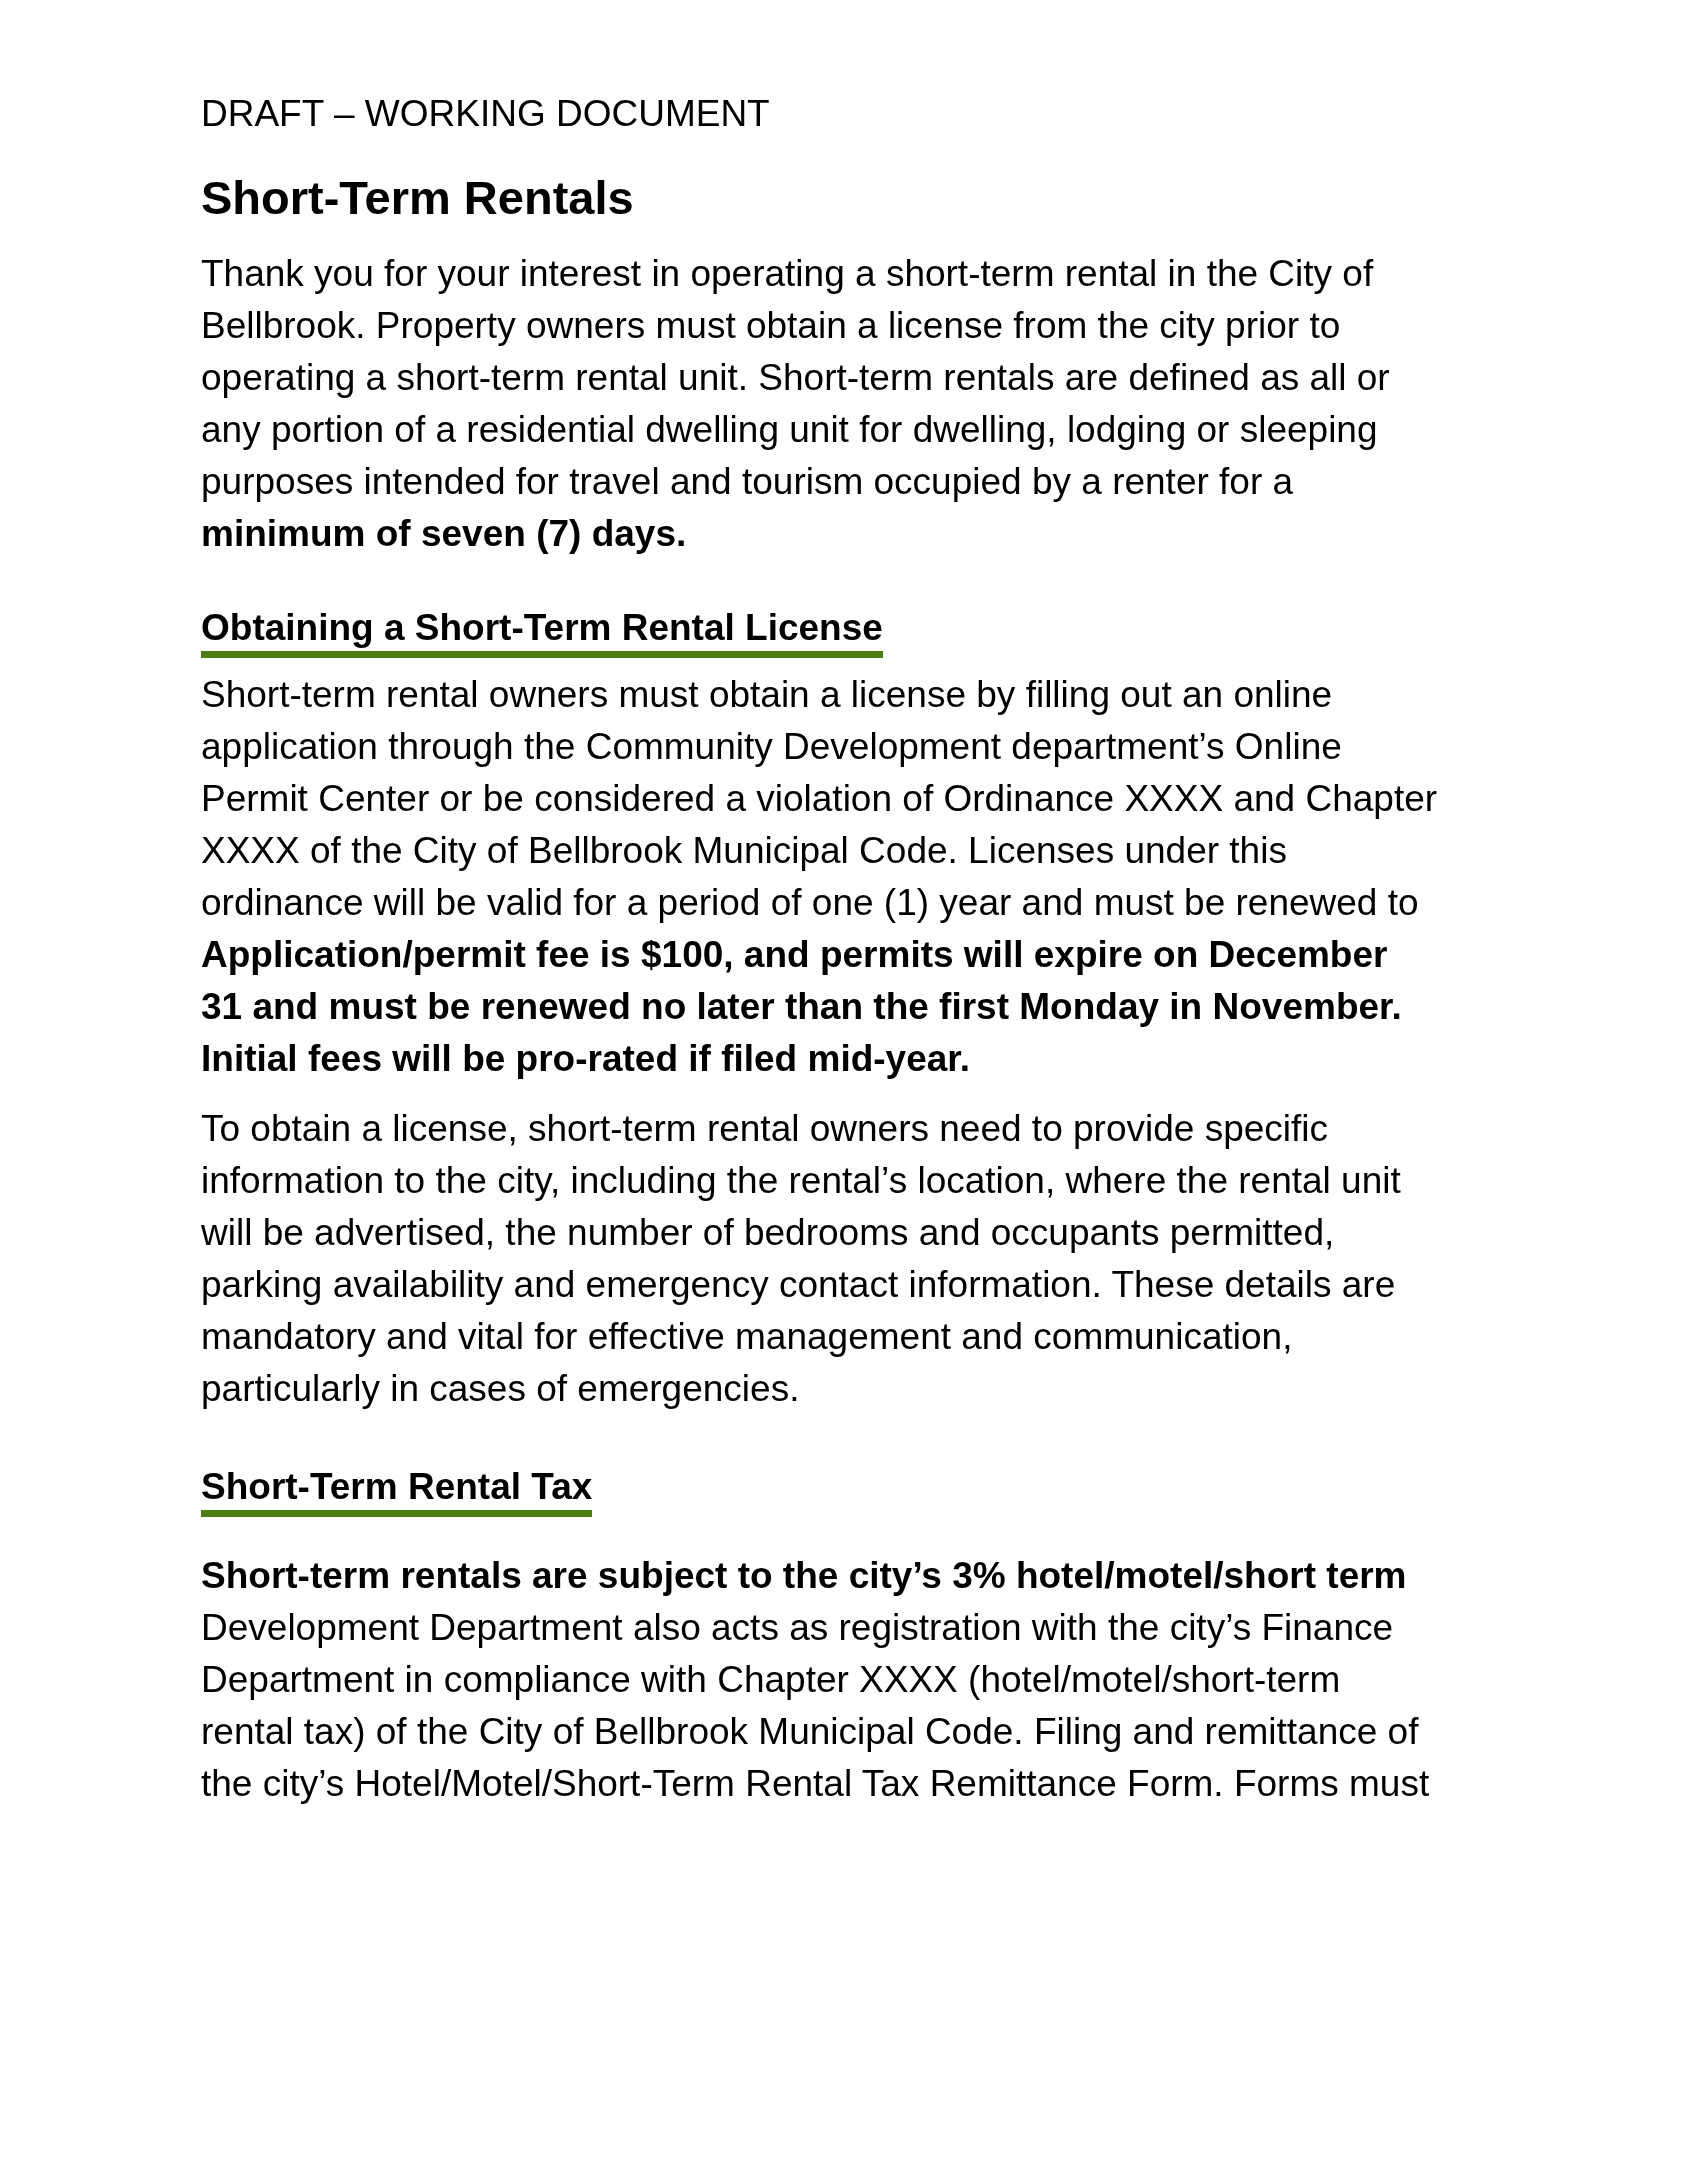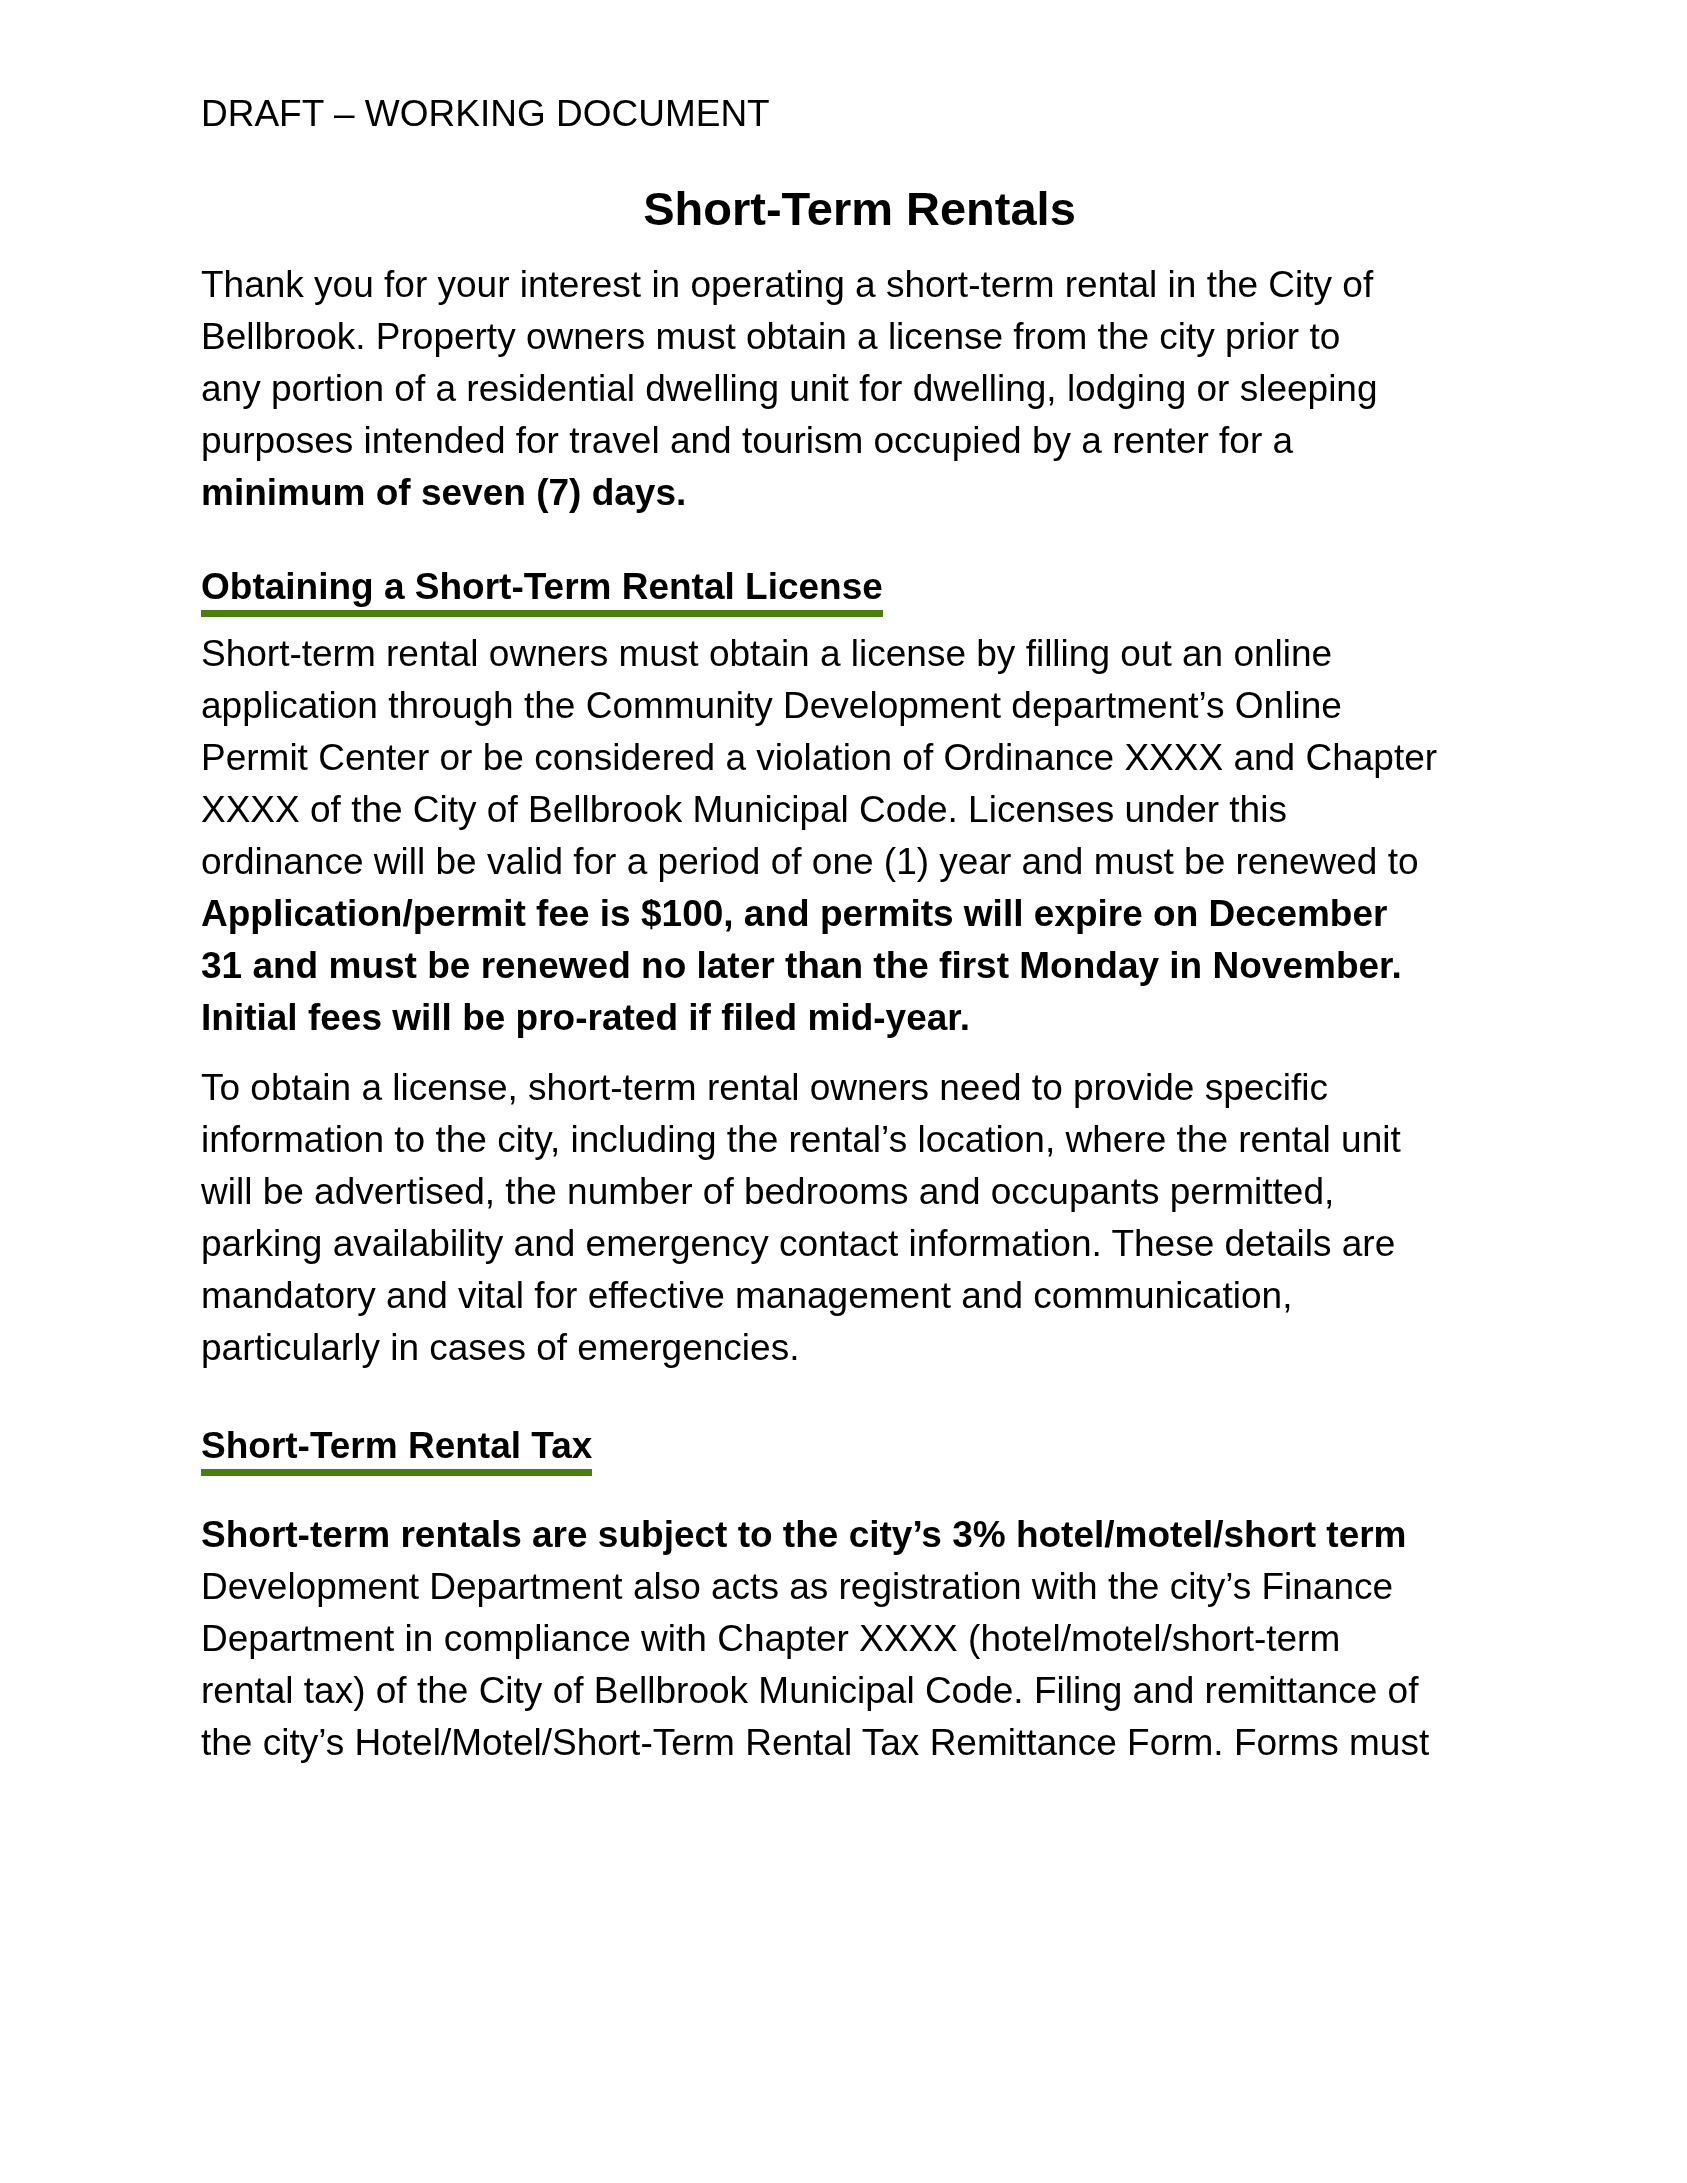--- a/index.html
+++ b/index.html
@@ -22,23 +22,22 @@
   }
   .doc-header {
     font-size: 37px;
     line-height: 52px;
     white-space: nowrap;
   }
   .doc-title {
     font-size: 47px;
     line-height: 59px;
     font-weight: 700;
-    margin-top: 39px;
+    margin-top: 28px;
     white-space: nowrap;
-    text-align: center;
   }
   .section-heading {
     font-weight: 700;
     line-height: 52px;
     white-space: nowrap;
   }
   .section-heading .underlined {
     border-bottom: 7px solid #4d7c0f;
     padding-bottom: 2.5px;
   }
@@ -53,20 +52,21 @@
 
 <div class="page">
   <div class="doc-header">DRAFT – WORKING DOCUMENT</div>
 
   <h1 class="doc-title" style="margin-bottom:0;">Short-Term Rentals</h1>
 
   <div id="doc-body">
       <div class="paragraph" style="margin-top: 21px;">
         <div class="text-line"><span>Thank you for your interest in operating a short-term rental in the City of</span></div>
         <div class="text-line"><span>Bellbrook. Property owners must obtain a license from the city prior to</span></div>
+        <div class="text-line"><span>operating a short-term rental unit. Short-term rentals are defined as all or</span></div>
         <div class="text-line"><span>any portion of a residential dwelling unit for dwelling, lodging or sleeping</span></div>
         <div class="text-line"><span>purposes intended for travel and tourism occupied by a renter for a</span></div>
         <div class="text-line"><span class="b">minimum of seven (7) days.</span></div>
       </div>
       <div class="section-heading" style="margin-top: 42px;"><span class="underlined">Obtaining a Short-Term Rental License</span></div>
       <div class="paragraph" style="margin-top: 15px;">
         <div class="text-line"><span>Short-term rental owners must obtain a license by filling out an online</span></div>
         <div class="text-line"><span>application through the Community Development department’s Online</span></div>
         <div class="text-line"><span>Permit Center or be considered a violation of Ordinance XXXX and Chapter</span></div>
         <div class="text-line"><span>XXXX of the City of Bellbrook Municipal Code. Licenses under this</span></div>

